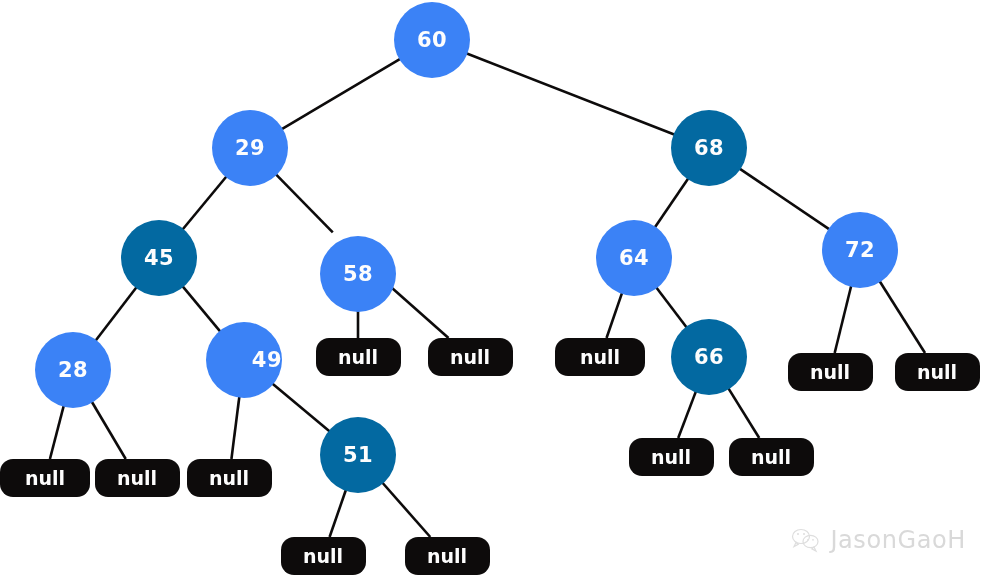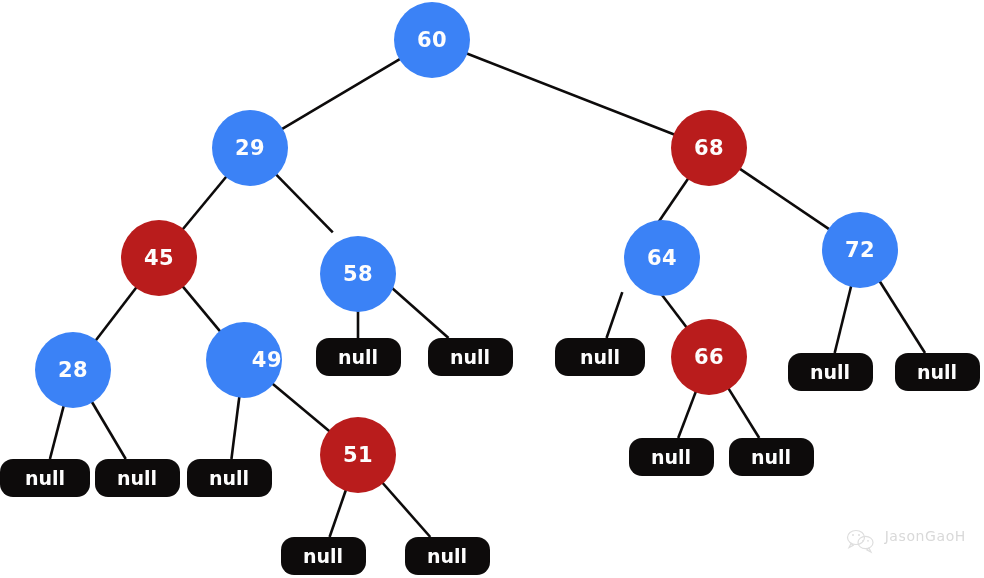--- a/index.html
+++ b/index.html
@@ -29,42 +29,43 @@
     align-items: center;
     justify-content: center;
     color: #fdfdfd;
     font-weight: bold;
     font-size: 21px;
     letter-spacing: 0.5px;
     line-height: 1;
     z-index: 2;
   }
   .node.black { background: #3b82f6; }
-  .node.red   { background: #b91c1c; }
+  .node.red   { background: #0369a1; }
   .leaf {
     position: absolute;
     background: #0d0b0b;
     border-radius: 13px;
     display: flex;
     align-items: center;
     justify-content: center;
     color: #fdfdfd;
     font-weight: bold;
     font-size: 19px;
     line-height: 1;
     z-index: 2;
   }
   #watermark {
     position: absolute;
     right: 18px;
     bottom: 24px;
     display: flex;
+    align-items: center;
     gap: 10px;
     color: #d9d9d9;
-    font-size: 14px;
+    font-size: 24px;
     letter-spacing: 0.6px;
     z-index: 3;
     user-select: none;
   }
   #watermark .wm-icon { display: block; }
 </style>
 </head>
 <body>
 
 <div id="canvas">
@@ -103,21 +104,21 @@
       </div>
       <div class="node red" style="left: 671px; top: 110px; width: 76px; height: 76px;">
         <span>68</span>
       </div>
       <div class="node red" style="left: 121px; top: 220px; width: 76px; height: 76px;">
         <span>45</span>
       </div>
       <div class="node black" style="left: 320px; top: 236px; width: 76px; height: 76px;">
         <span>58</span>
       </div>
-      <div class="node black" style="left: 624px; top: 220px; width: 76px; height: 76px;">
+      <div class="node black" style="left: 596px; top: 220px; width: 76px; height: 76px;">
         <span>64</span>
       </div>
       <div class="node black" style="left: 822px; top: 212px; width: 76px; height: 76px;">
         <span>72</span>
       </div>
       <div class="node black" style="left: 35px; top: 332px; width: 76px; height: 76px;">
         <span>28</span>
       </div>
       <div class="node black" style="left: 206px; top: 322px; width: 76px; height: 76px; justify-content: flex-end;">
         <span>49</span>

